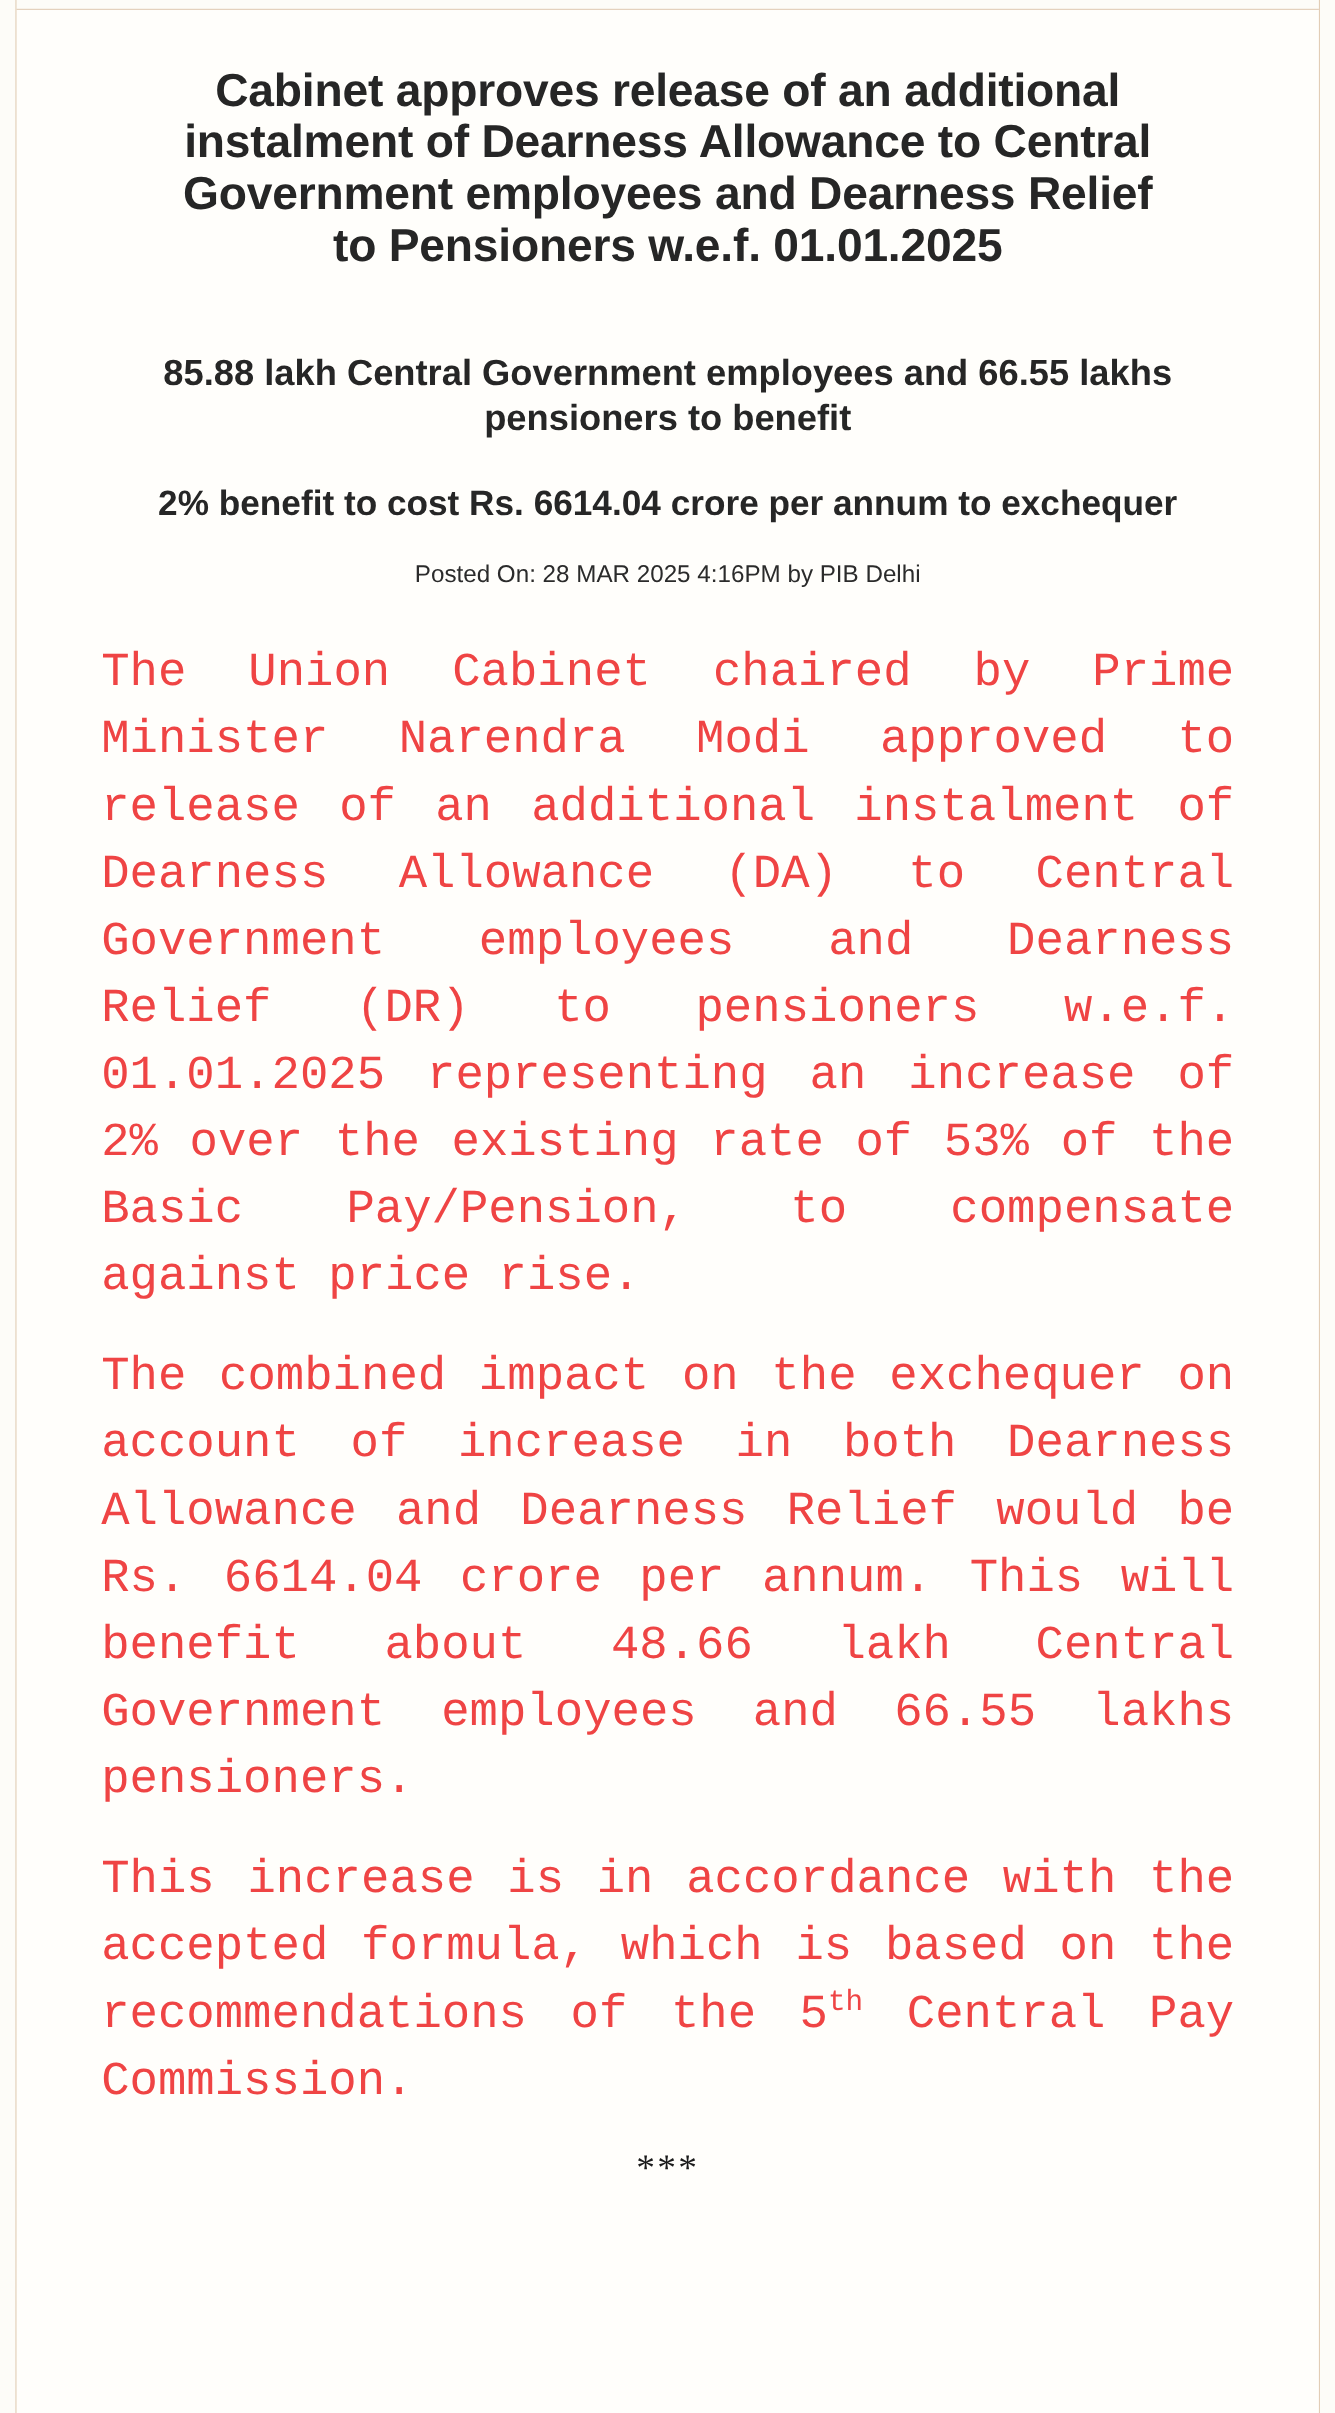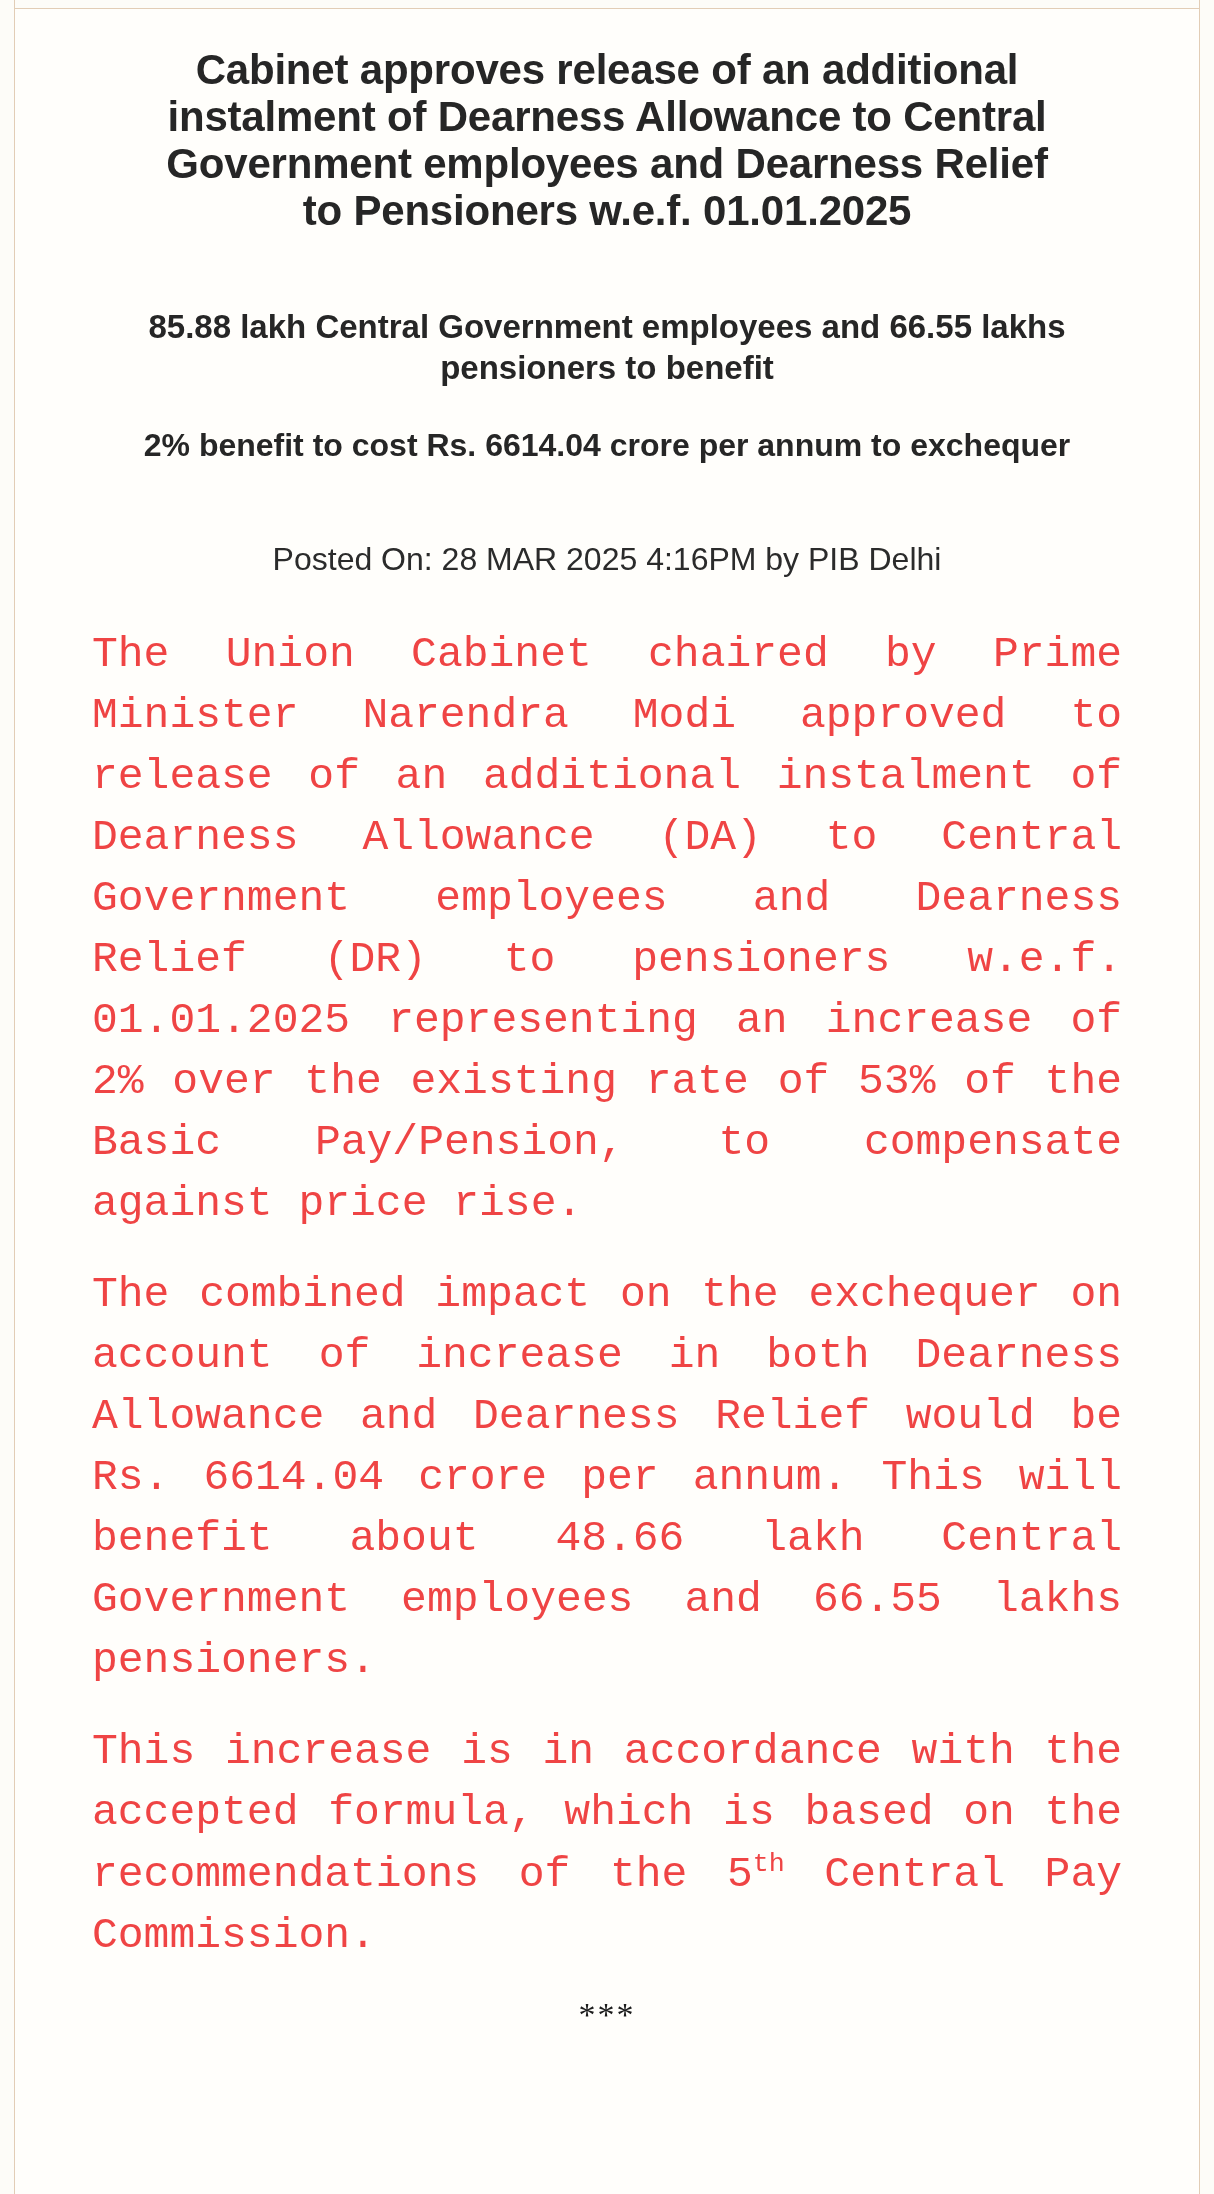--- a/index.html
+++ b/index.html
@@ -13,21 +13,21 @@
     font-family: "Liberation Serif", serif;
     color: #1a1a1a;
     -webkit-font-smoothing: antialiased;
   }
   .page {
     position: relative;
     width: 1214px;
     min-height: 2194px;
     box-sizing: border-box;
     background: #fffefb;
-    padding: 0;
+    padding: 12px;
   }
   
   .frame-left, .frame-right {
     position: absolute;
     top: 0;
     bottom: 0;
     width: 14px;
     background: #fdfcf8;
     border-right: 1px solid #e2cdb6;
   }
@@ -72,24 +72,24 @@
     color: #262626;
     margin: 0 34px;
   }
   .subhead.second {
     margin-top: 36px;
     font-size: 32px;
   }
 
   .posted {
     font-family: "Liberation Sans", sans-serif;
-    font-size: 32px;
+    font-size: 22px;
     text-align: center;
     color: #2b2b2b;
-    margin-top: 76px;
+    margin-top: 32px;
   }
 
   .body-text {
     font-family: Liberation Mono, monospace;
     font-size: 43px;
     line-height: 1.42;
     text-align: justify;
     color: #ef4444;
     margin: 0 10px;
   }

